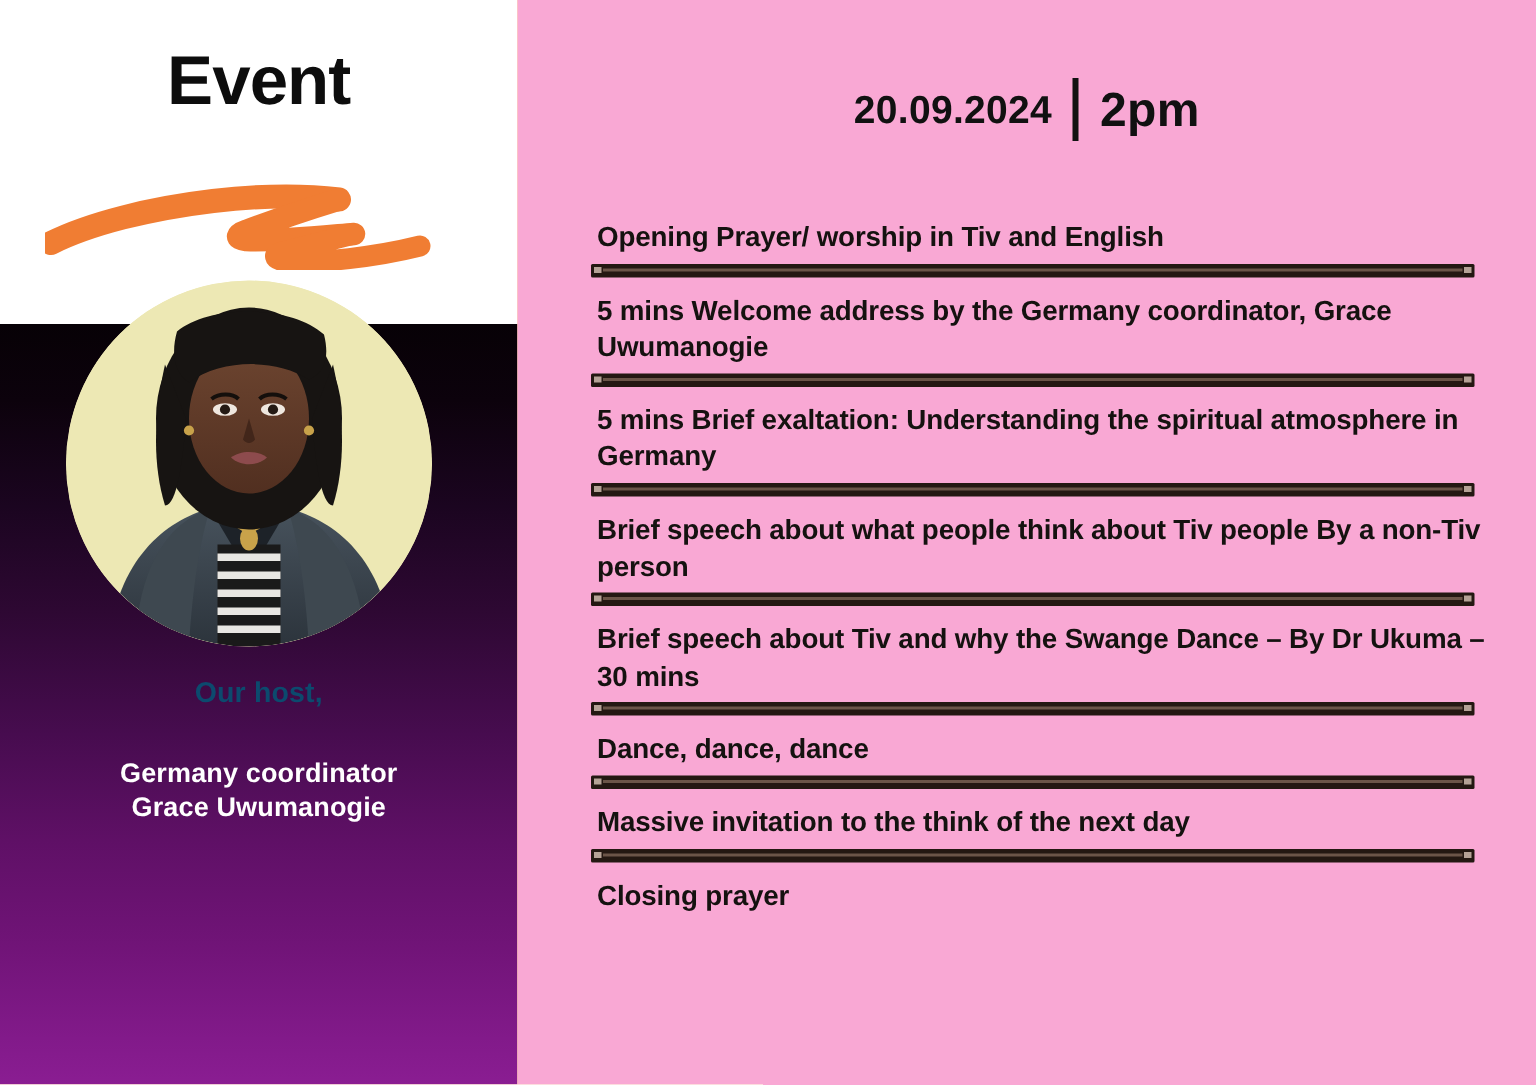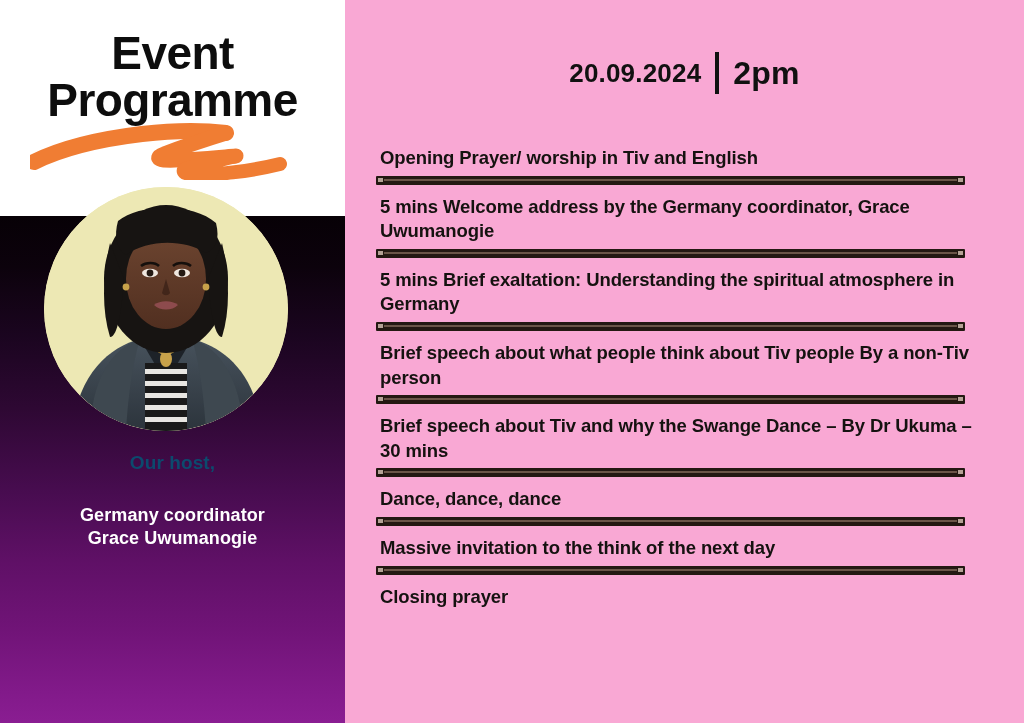--- a/index.html
+++ b/index.html
@@ -151,21 +151,21 @@
   .time-text {
     font-weight: 700;
     font-size: 32px;
     color: #111111;
     letter-spacing: 0.2px;
     padding-left: 14px;
   }
 
   .agenda {
     position: absolute;
-    left: 31px;
+    left: 49px;
     top: 143px;
     width: 620px;
   }
   .agenda-item { margin: 0; }
   .agenda-text {
     font-weight: 700;
     font-size: 18.5px;
     line-height: 1.33;
     color: #151210;
     letter-spacing: -0.1px;
@@ -209,21 +209,20 @@
 
 <div class="poster">
 
   <div class="left-panel">
     <div class="left-white"></div>
     <div class="left-gradient"></div>
   </div>
 
   <div class="title-block">
     <div class="title-line">Event</div>
-    <div class="title-line">Programme</div>
   </div>
 
   <svg class="brush" viewBox="0 0 270 62" aria-hidden="true">
     <path d="M4 44 C 30 31, 70 21, 112 16 C 146 12, 172 12, 196 15" stroke="#F07D33" stroke-width="16" stroke-linecap="round" fill="none"></path>
     <path d="M196 15 C 170 23, 150 30, 134 36 C 128 38, 126 41, 134 42 C 152 43, 182 40, 206 38" stroke="#F07D33" stroke-width="15" stroke-linecap="round" fill="none"></path>
     <path d="M206 38 C 186 43, 170 47, 158 50 C 152 52, 152 55, 160 56 C 182 58, 222 53, 250 46" stroke="#F07D33" stroke-width="14" stroke-linecap="round" fill="none"></path>
   </svg>
 
   <div class="portrait">
     <svg class="portrait-svg" viewBox="0 0 244 244" aria-hidden="true">

